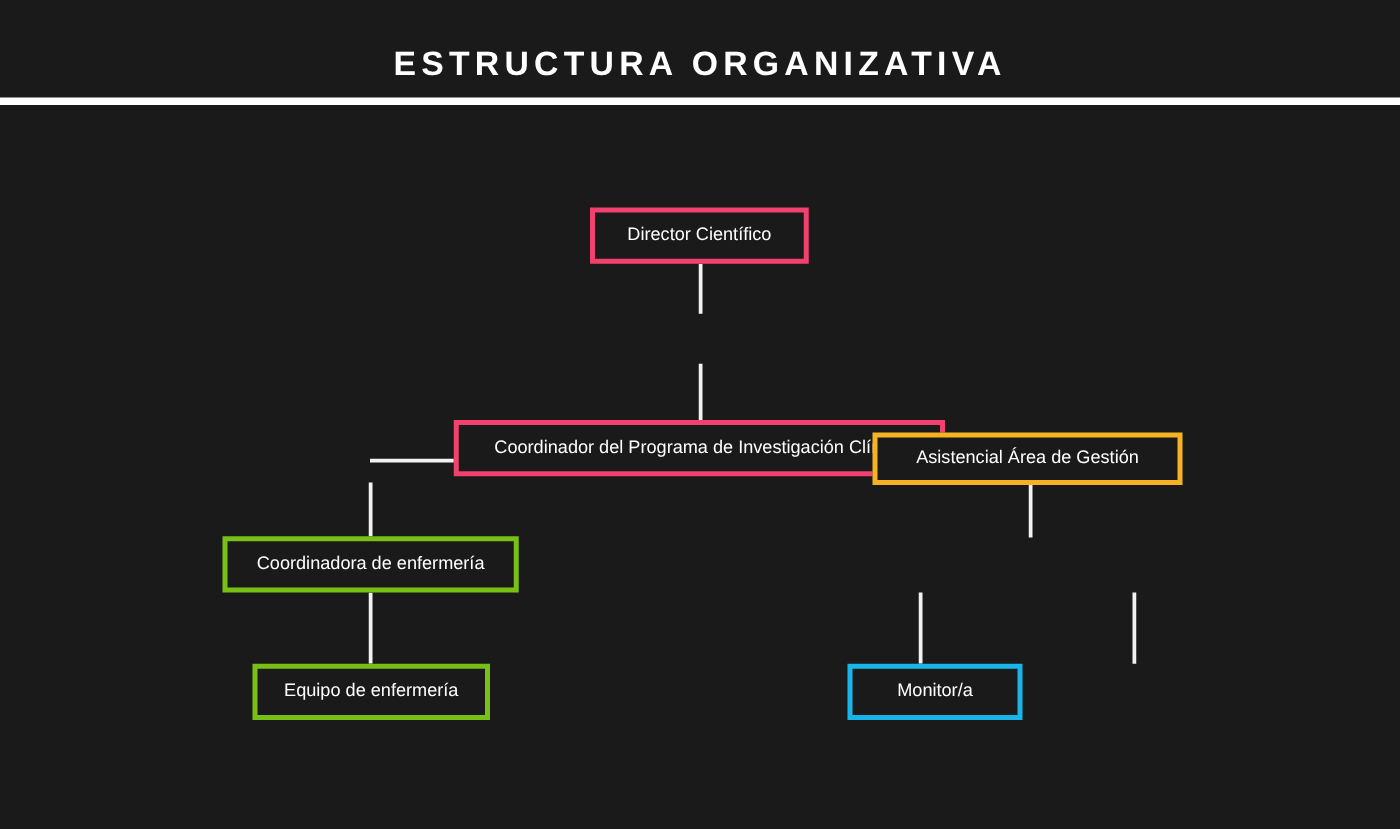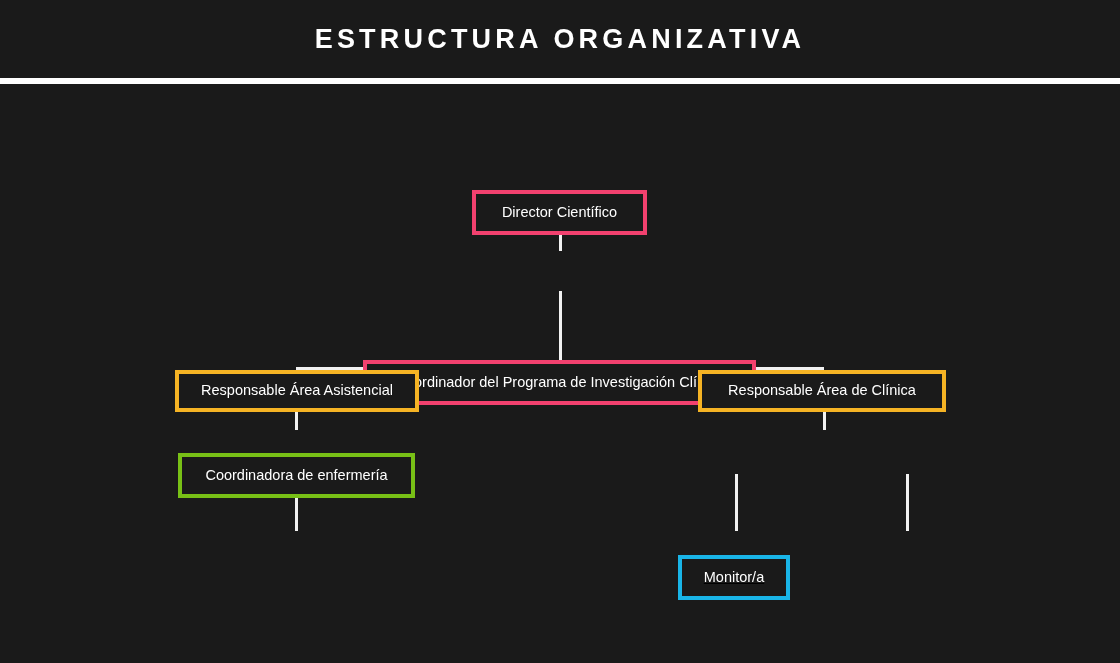--- a/index.html
+++ b/index.html
@@ -12,21 +12,21 @@
     width: 1120px;
     height: 663px;
     background: #1a1a1a;
     font-family: "Liberation Sans", sans-serif;
     overflow: hidden;
   }
 
   
   #header {
     position: absolute;
-    left: 0; top: 0;
+    left: 0; top: 12px;
     width: 1120px;
     height: 78px;
     background: #1a1a1a;
     display: flex;
     align-items: center;
     justify-content: center;
   }
   #header-title {
     color: #ffffff;
     font-size: 27px;
@@ -61,21 +61,20 @@
   
   .node {
     position: absolute;
     box-sizing: border-box;
     background: #1a1a1a;
     border-style: solid;
     display: flex;
     align-items: center;
     justify-content: center;
     z-index: 2;
-    margin-top: 24px;
   }
   .node-label {
     color: #ffffff;
     font-size: 14.5px;
     font-weight: normal;
     line-height: 1.1;
     white-space: nowrap;
     text-align: center;
   }
 </style>
@@ -106,33 +105,33 @@
     <div class="conn" style="left:906px; top:390px; width:3px; height:57px;"></div>
 
     <div class="node" style="left:472px; top:82px; width:175px; height:45px; border-width:4px; border-color:#f2416f;">
       <span class="node-label">Director Científico</span>
     </div>
 
     <div class="node" style="left:363px; top:252px; width:393px; height:45px; border-width:4px; border-color:#f2416f;">
       <span class="node-label">Coordinador del Programa de Investigación Clínica</span>
     </div>
 
-    <div class="node" style="left:175px; top:262px; width:244px; height:42px; border-width:4px; border-color:#f5b324;">
-      <span class="node-label">Responsable Área Asistencial</span>
-    </div>
 
     <div class="node" style="left:698px; top:262px; width:248px; height:42px; border-width:4px; border-color:#f5b324;">
-      <span class="node-label">Responsable Área de Clínica</span>
+      <span class="node-label">Asistencial Área de Gestión</span>
     </div>
 
     <div class="node" style="left:178px; top:345px; width:237px; height:45px; border-width:4px; border-color:#78c016;align-items:center;">
       <span class="node-label">Coordinadora de enfermería</span>
     </div>
 
 
+    <div class="node" style="left:202px; top:447px; width:190px; height:45px; border-width:4px; border-color:#78c016;">
+      <span class="node-label">Equipo de enfermería</span>
+    </div>
 
-    <div class="node" style="left:678px; top:447px; width:112px; height:45px; border-width:4px; border-color:#19b5e8;text-decoration:underline;">
+    <div class="node" style="left:678px; top:447px; width:140px; height:45px; border-width:4px; border-color:#19b5e8;">
       <span class="node-label">Monitor/a</span>
     </div>
 
 
   </div>
 </div>
 
 </body></html>

